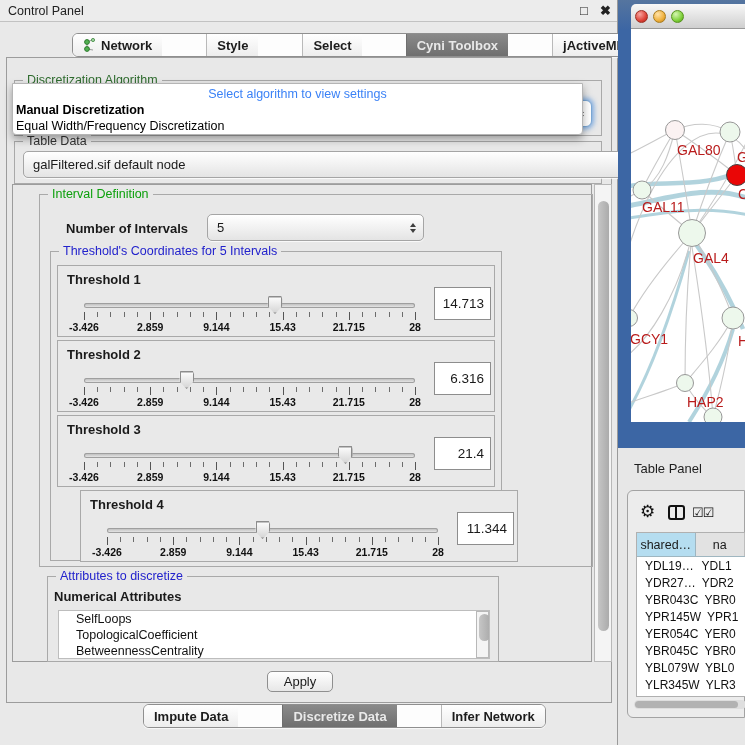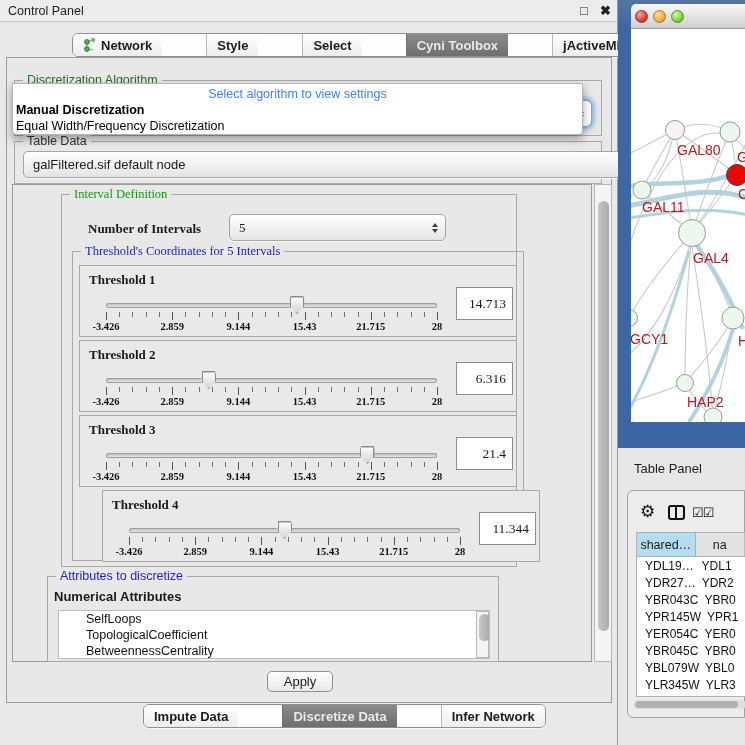--- a/index.html
+++ b/index.html
@@ -57,21 +57,21 @@
   .thumbwrap{position:absolute;left:26px;top:30px;width:331px;height:0;}
   .thumb{position:absolute;top:0;width:15px;height:18px;transform:translateX(-50%);background:linear-gradient(#ffffff,#d2d2d2);box-shadow:inset 0 0 0 1.5px #8c8c8c;clip-path:polygon(8% 0,92% 0,100% 18%,100% 55%,50% 100%,0 55%,0 18%);}
   .minorticks{position:absolute;left:26px;top:46px;width:332px;height:5px;background-image:repeating-linear-gradient(90deg,#6c6c6c 0,#6c6c6c 1px,transparent 1px,transparent 13.24px);}
   .majorticks{position:absolute;left:26px;top:46px;width:332px;height:8px;background-image:repeating-linear-gradient(90deg,#555 0,#555 1px,transparent 1px,transparent 66.2px);}
   .tlabels{position:absolute;left:26px;top:55px;width:331px;height:12px;}
   .tlabels span{position:absolute;transform:translateX(-50%);font-size:10.5px;font-weight:bold;color:#111;white-space:nowrap;}
   .valbox{position:absolute;left:376px;top:21px;width:57px;height:33px;background:#fff;border:1px solid #8d8d8d;font-size:13.5px;display:flex;align-items:center;justify-content:flex-end;padding-right:6px;}
 
   
   #attr-list{position:absolute;left:10px;top:33px;width:432px;height:49px;background:#fff;border:1px solid #bdbdbd;overflow:hidden;}
-  #attr-list .item{padding-left:27px;font-size:12.5px;line-height:16px;color:#111;}
+  #attr-list .item{padding-left:17px;font-size:12.5px;line-height:16px;color:#111;}
 
   .mac-btn{position:absolute;height:21px;border:1px solid #8f8f8f;border-radius:5px;background:linear-gradient(#ffffff,#e7e7e7);font-size:13px;display:flex;align-items:center;justify-content:center;}
 
   
   #net-window{left:618px;top:0;width:127px;height:448px;background:linear-gradient(180deg,#55759f 0,#3c66a4 30px,#3c66a4 100%);}
   #net-titlebar{left:13px;top:4px;width:114px;height:25px;background:linear-gradient(#f8f8f8,#cfcfcf);border-bottom:1px solid #989898;border-radius:5px 0 0 0;}
   .light{position:absolute;top:6px;width:13px;height:13px;border-radius:50%;}
   #light-close{left:4px;background:radial-gradient(circle at 35% 30%,#f8a49e,#dd4338 60%,#a72218);border:1px solid #9d2e22;}
   #light-min{left:22px;background:radial-gradient(circle at 35% 30%,#ffe2a8,#efb03c 60%,#b97c14);border:1px solid #a87b1e;}
   #light-zoom{left:40px;background:radial-gradient(circle at 35% 30%,#d6f5b2,#7fd13b 60%,#4d9313);border:1px solid #57931f;}
@@ -159,21 +159,21 @@
       <span>galFiltered.sif default node</span>
       <span class="spin">
           <i class="up"></i>
           <i class="dn"></i>
         </span>
     </div>
   </div>
 
   <div id="scroll-panel" class="abs">
 
-    <div class="abs group" style="left:48px;top:9px;width:456px;height:373px;font-family:Liberation Serif, serif;">
+    <div class="abs group" style="left:26px;top:9px;width:554px;height:373px;">
       <span class="legend green">Interval Definition</span>
 
       <div class="abs" style="left:26px;top:26px;font-size:13px;font-weight:bold;">Number of Intervals</div>
       <div class="combo" style="left:167px;top:19px;width:217px;">
         <span>5</span>
         <span class="spin">
             <i class="up"></i>
             <i class="dn"></i>
           </span>
       </div>

